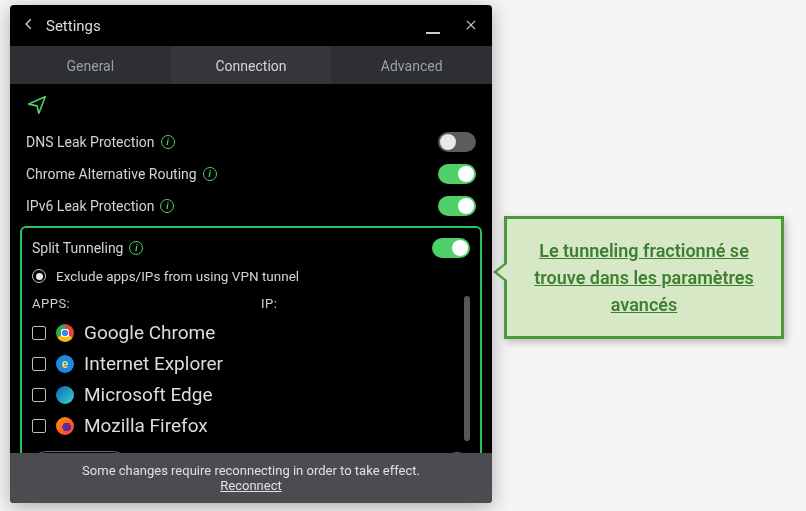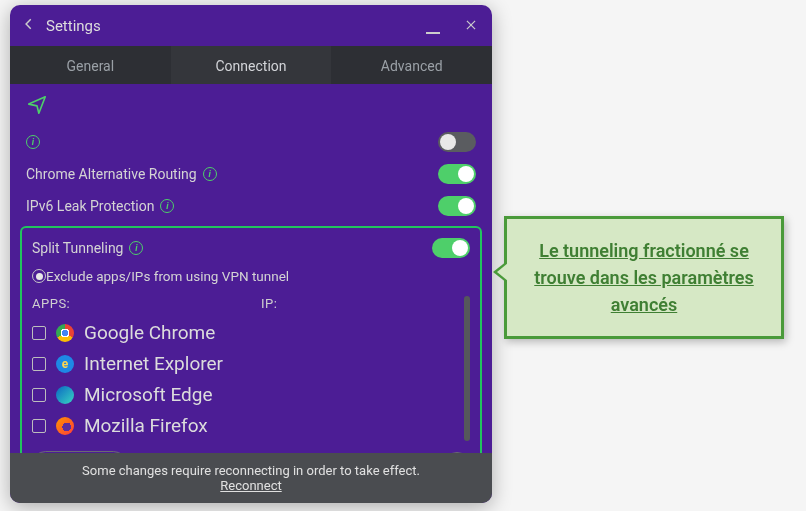--- a/index.html
+++ b/index.html
@@ -10,22 +10,22 @@
     height: 511px;
     position: relative;
     overflow: hidden;
   }
   .window {
     position: absolute;
     left: 10px;
     top: 5px;
     width: 482px;
     height: 498px;
-    background: #4c1d95;
-    border-radius: 10px;
+    background: #000000;
+    border-radius: 4px;
     color: #d8d8d8;
     display: flex;
     flex-direction: column;
     box-shadow: 0 4px 20px rgba(0,0,0,0.3);
     overflow: hidden;
   }
   .titlebar {
     display: flex;
     align-items: center;
     padding: 10px 14px 10px 12px;
@@ -88,21 +88,21 @@
   .toggle.on .knob { left: 20px; background: #fff; }
 
   .split-box {
     border: 2px solid #22c55e;
     border-radius: 6px;
     margin: 4px -6px 0;
     padding: 8px 10px 10px;
   }
   .split-box .setting-row { padding: 2px 0 6px; }
   .radio-row {
-    display: flex; align-items: center; 
+    display: flex; align-items: center; gap: 10px;
     font-size: 13.5px; color: #d4d4d4; padding: 4px 0;
   }
   .radio {
     width: 14px; height: 14px; border-radius: 50%;
     border: 1.5px solid #c8c8c8; display: inline-flex;
     align-items: center; justify-content: center;
   }
   .radio.selected::after {
     content: ""; width: 7px; height: 7px; border-radius: 50%; background: #e8e8e8;
   }
@@ -237,20 +237,21 @@
   <div class="logo-row">
     <svg width="22" height="22" viewBox="0 0 24 24" fill="none" stroke-width="1.8" stroke-linejoin="round" stroke-linecap="round">
         <path d="M21 3 L3 11 L12 13 L14 21 Z"></path>
       </svg>
   </div>
 
   <div class="content">
 
     <div class="setting-row">
       <span class="label">
+        <span>DNS Leak Protection</span>
         <span class="info-icon">i</span>
       </span>
       <span class="toggle">
           <span class="knob"></span>
         </span>
     </div>
 
     <div class="setting-row">
       <span class="label">
         <span>Chrome Alternative Routing</span>

